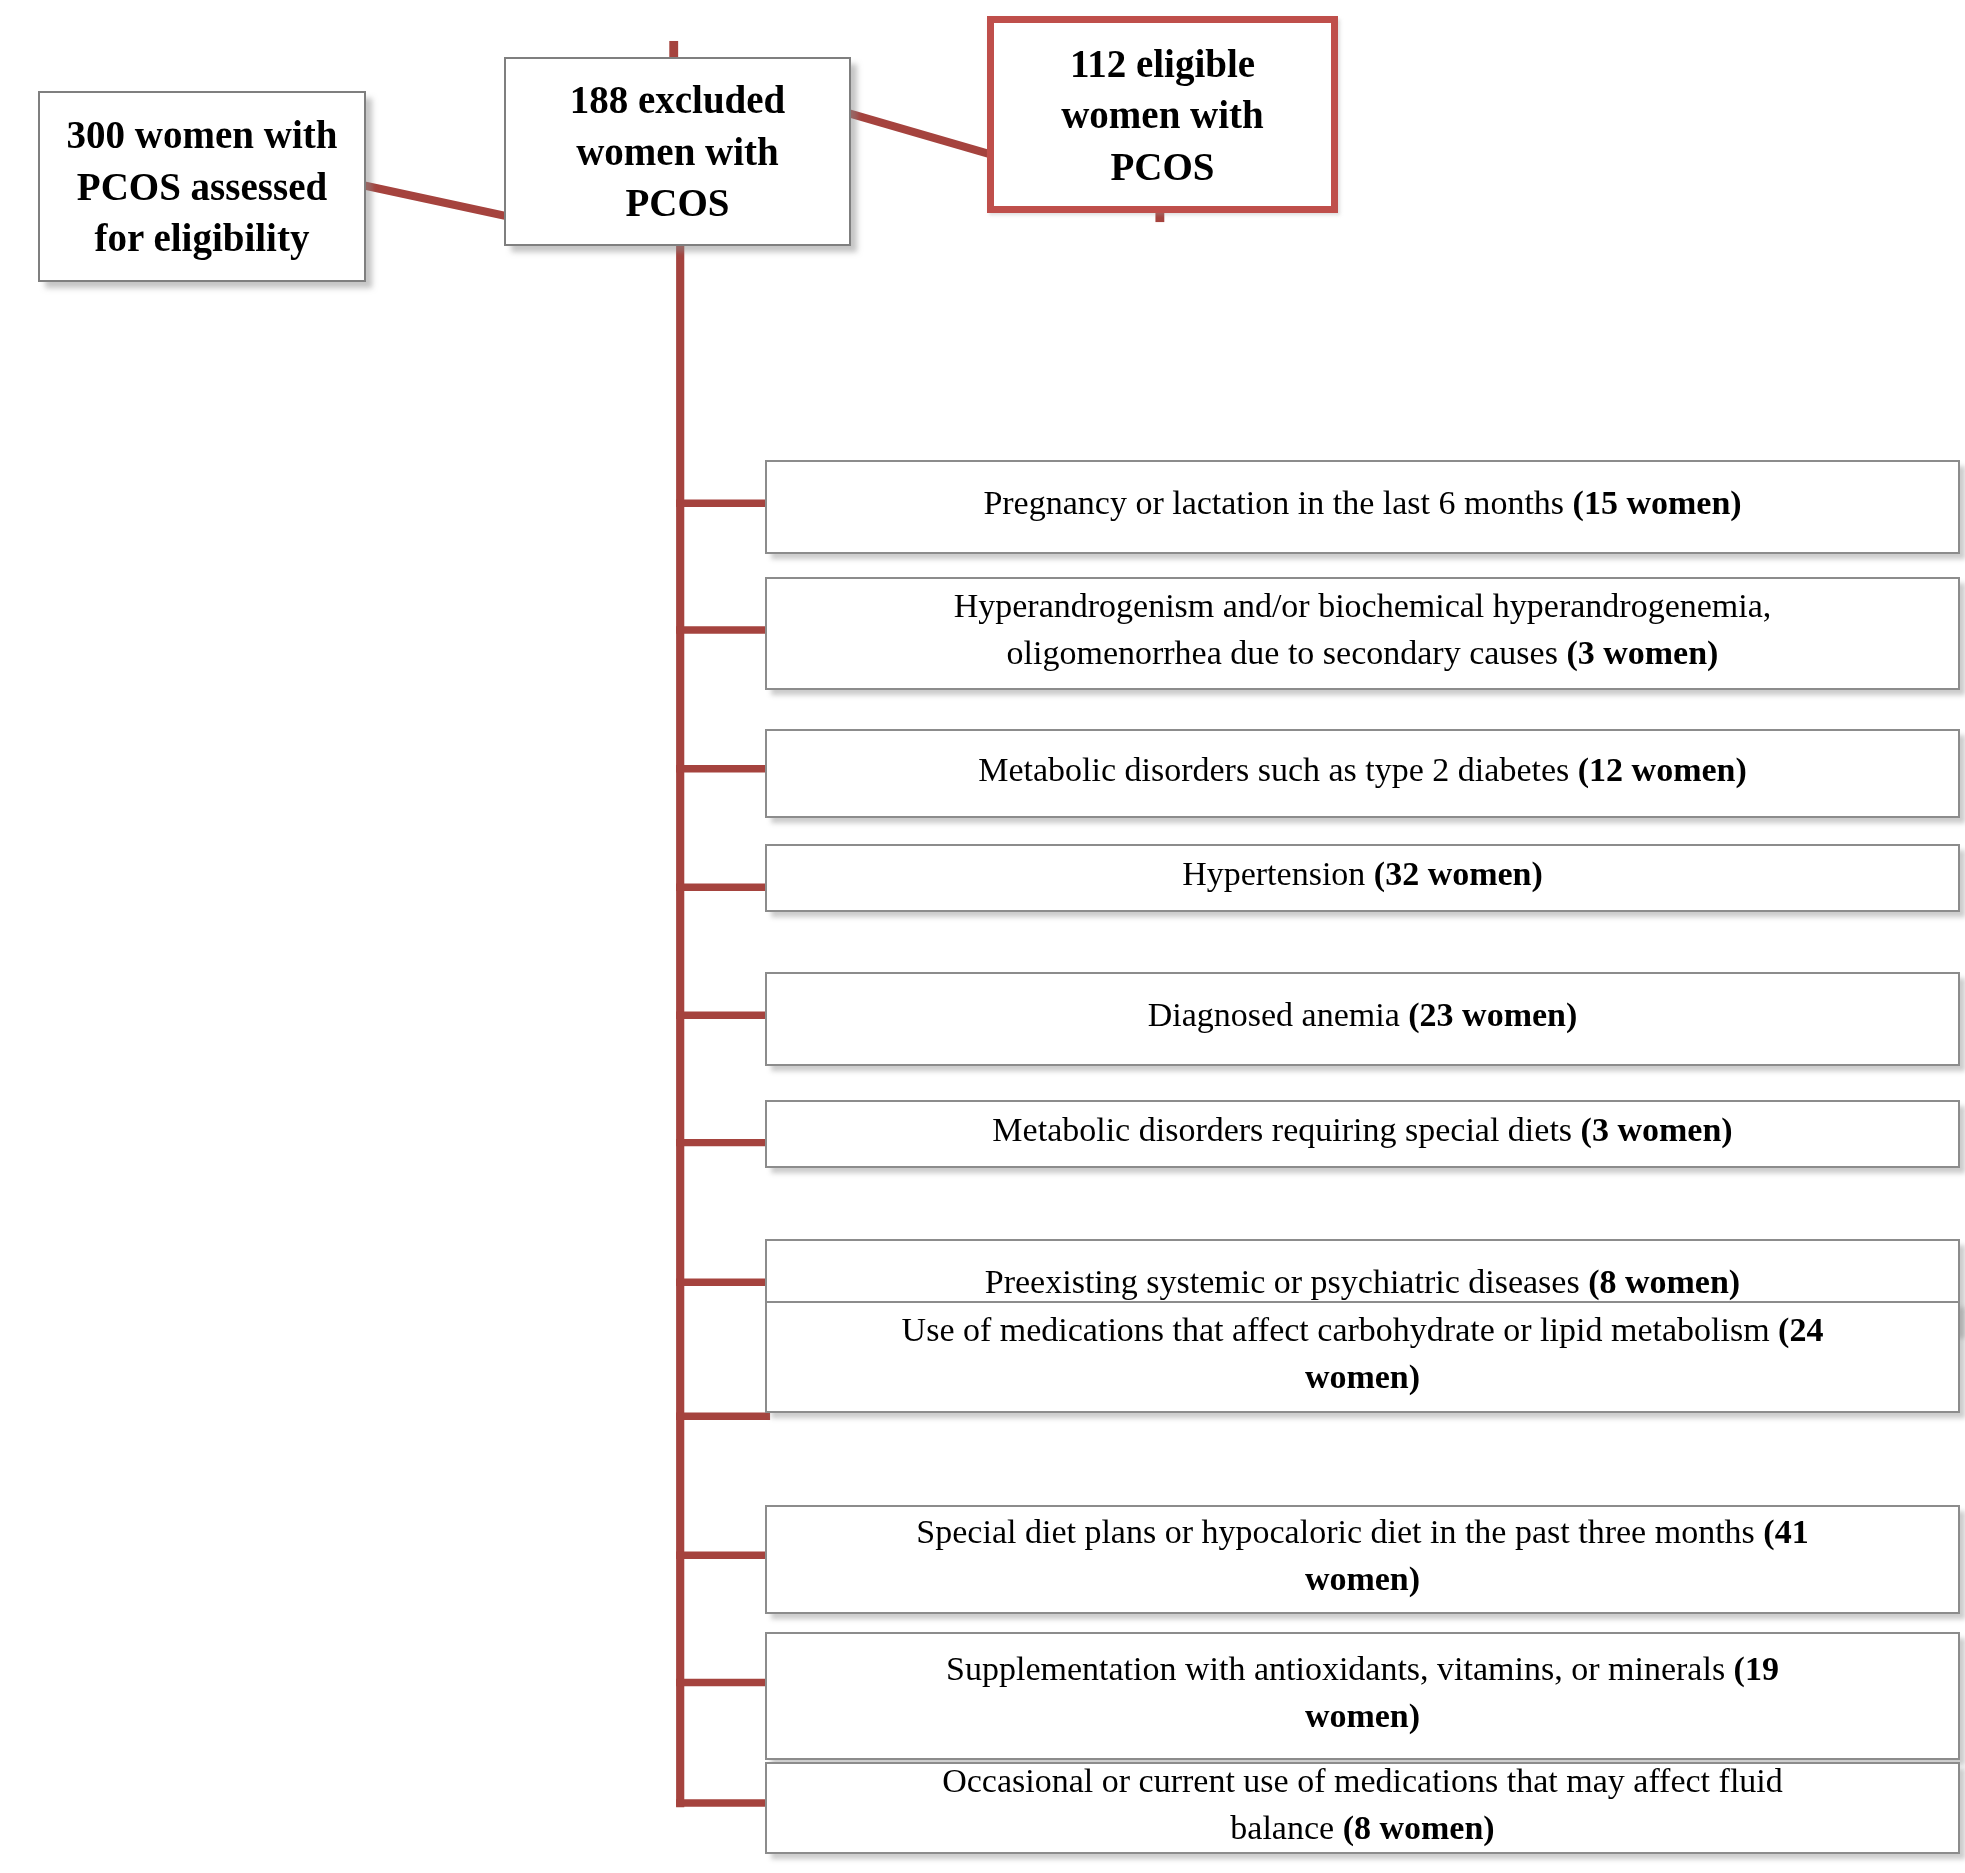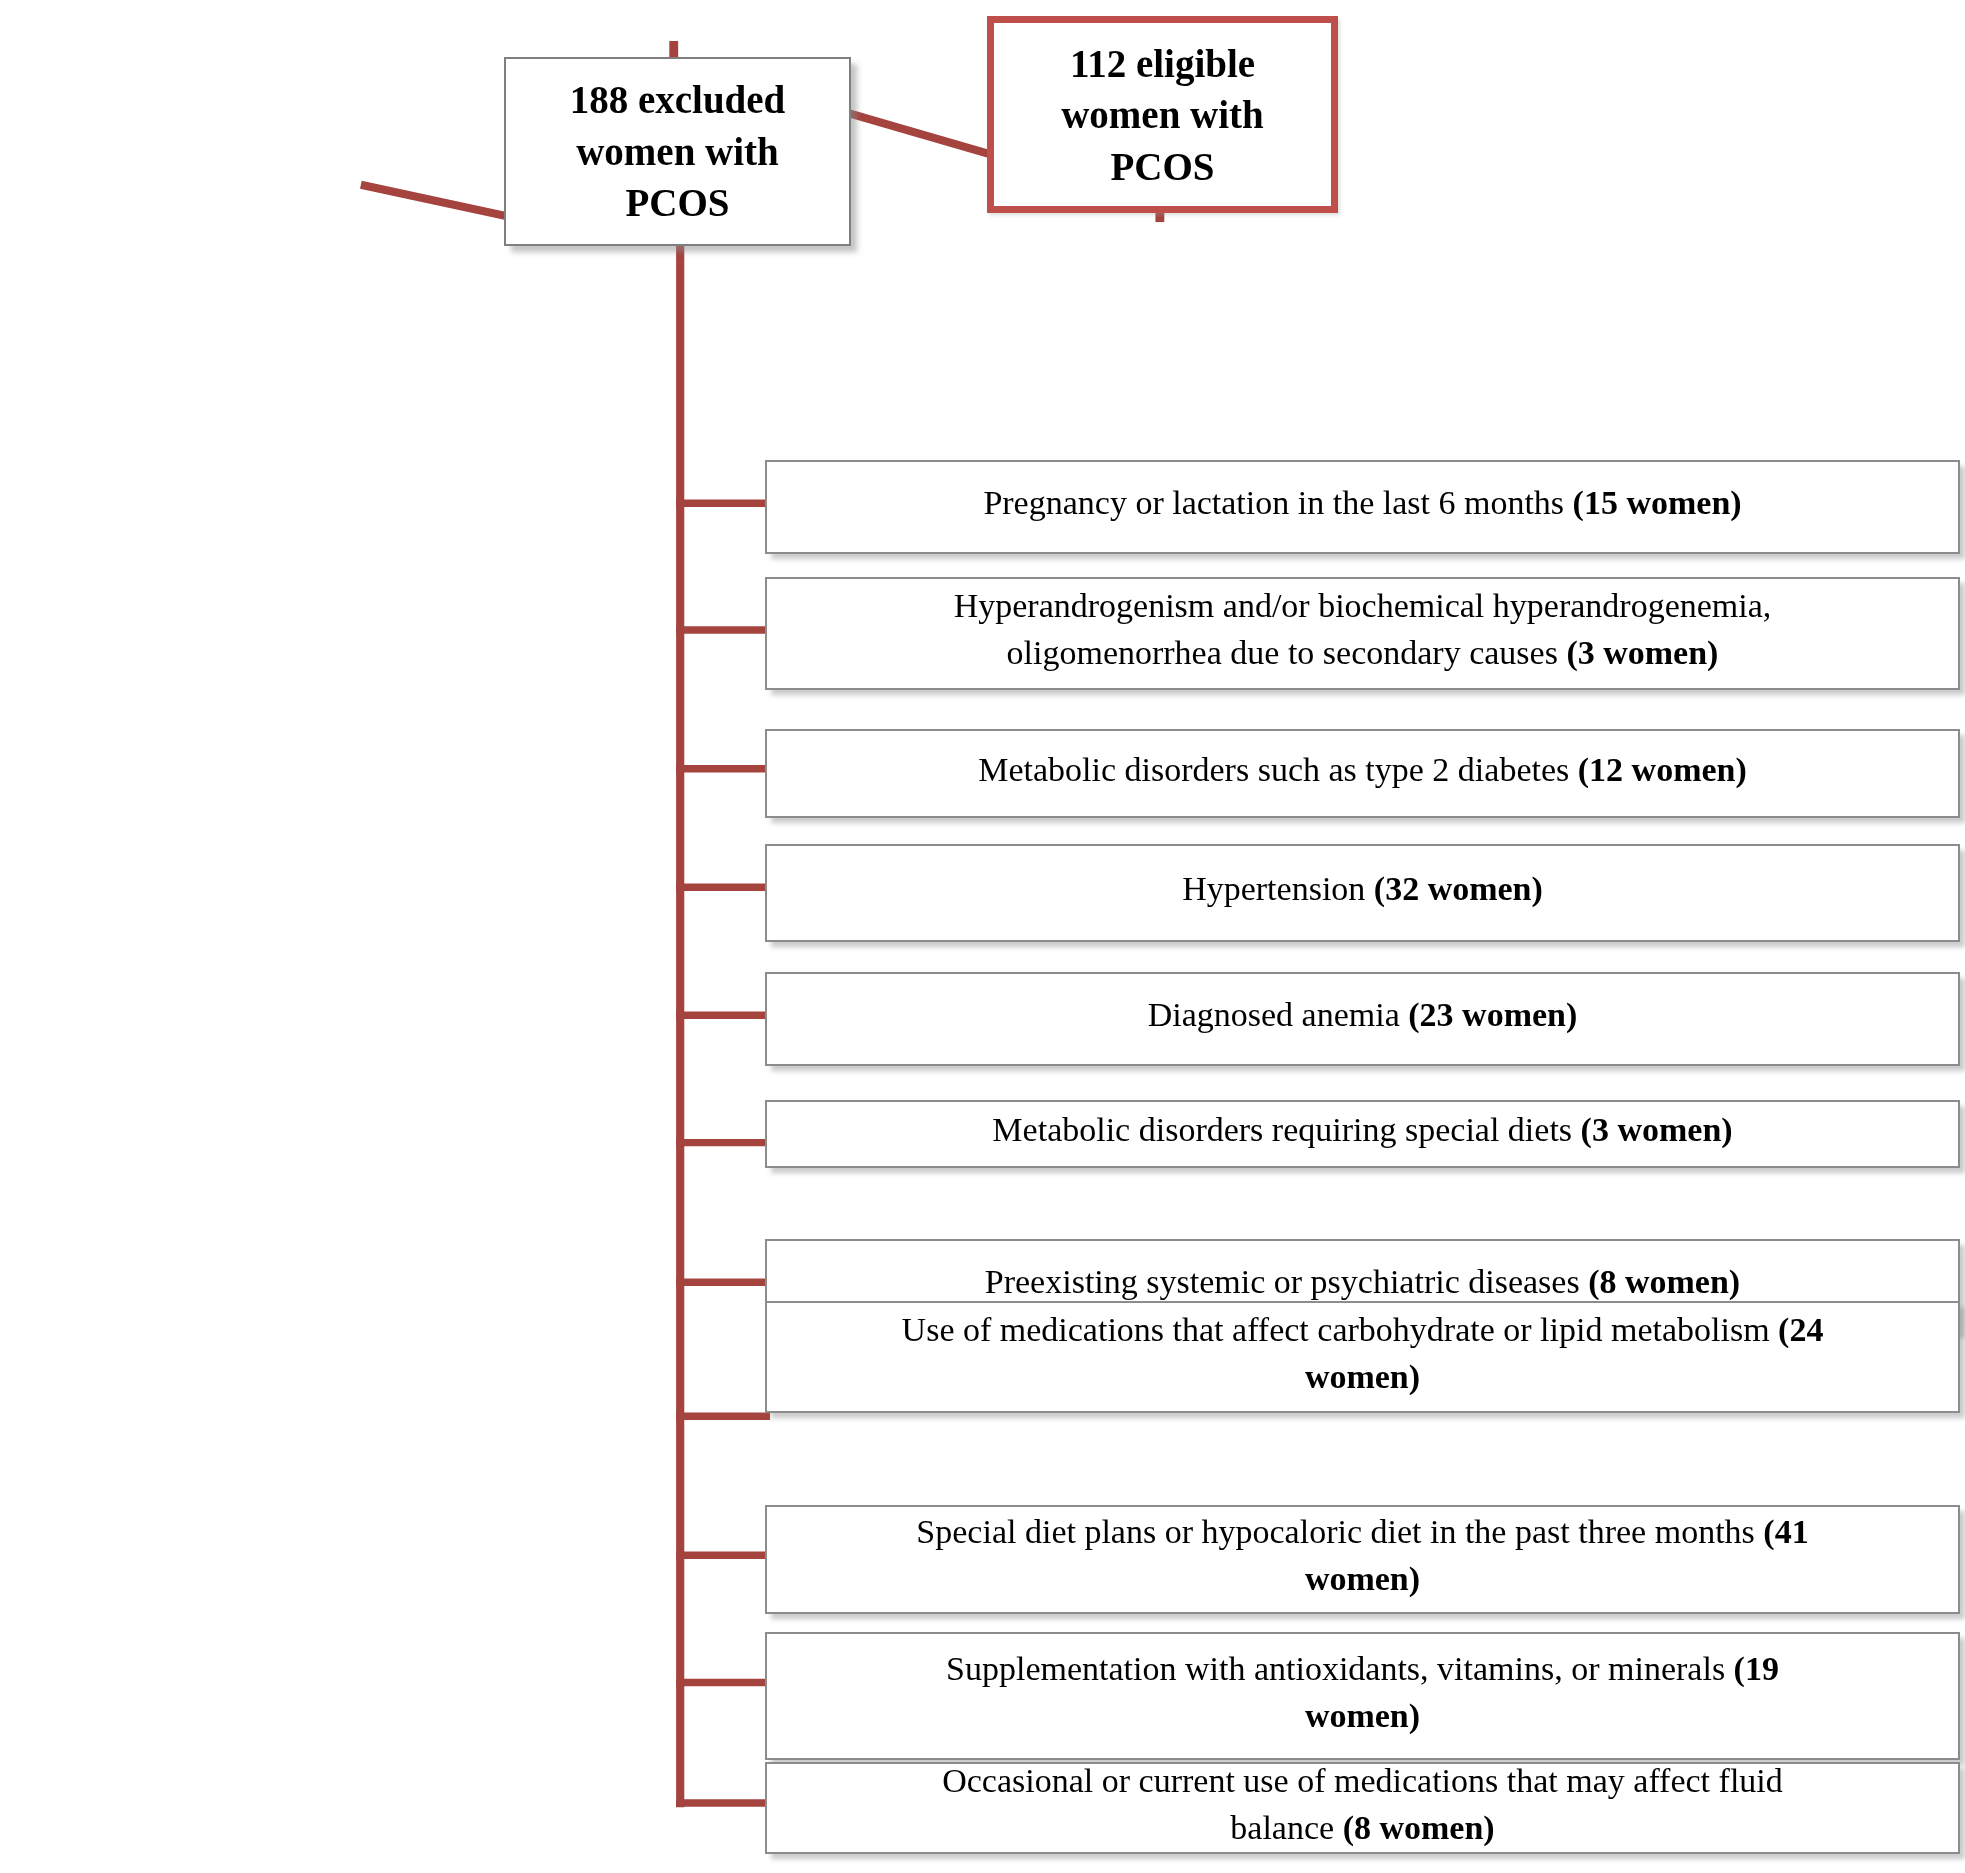--- a/index.html
+++ b/index.html
@@ -73,41 +73,44 @@
         <line x1="993" x2="1131" y1="1491" y2="1491" stroke="#a5433e" stroke-width="11"></line>
         <line x1="993" x2="1131" y1="1678" y2="1678" stroke="#a5433e" stroke-width="11"></line>
         <line x1="993" x2="1131" y1="1883" y2="1883" stroke="#a5433e" stroke-width="11"></line>
         <line x1="993" x2="1131" y1="2080" y2="2080" stroke="#a5433e" stroke-width="11"></line>
         <line x1="993" x2="1131" y1="2284" y2="2284" stroke="#a5433e" stroke-width="11"></line>
         <line x1="993" x2="1131" y1="2471" y2="2471" stroke="#a5433e" stroke-width="11"></line>
         <line x1="993" x2="1131" y1="2648" y2="2648" stroke="#a5433e" stroke-width="11"></line>
       </g>
   </svg>
 
+  <div class="box top" style="left:38px;top:91px;width:328px;height:191px;">300 women with
+PCOS assessed
+for eligibility</div>
 
   <div class="box top" style="left:504px;top:57px;width:347px;height:189px;text-align:center;">188 excluded
 women with
 PCOS</div>
 
   <div class="box top eligible" style="left:987px;top:16.3px;width:351px;height:197px;">112 eligible
 women with
 PCOS</div>
 
   <div id="exclusions">
       <div class="box x" style="top: 460px; height: 94px;">
         <span class="xtext"><span>Pregnancy or lactation in the last 6 months </span><b>(15 women)</b></span>
       </div>
       <div class="box x" style="top: 577px; height: 113px;">
         <span class="xtext"><span>Hyperandrogenism and/or biochemical hyperandrogenemia,
 oligomenorrhea due to secondary causes </span><b>(3 women)</b></span>
       </div>
       <div class="box x" style="top: 729px; height: 89px;">
         <span class="xtext"><span>Metabolic disorders such as type 2 diabetes </span><b>(12 women)</b></span>
       </div>
-      <div class="box x" style="top: 844px; height: 98px;">
+      <div class="box x" style="top: 844px; height: 68px;">
         <span class="xtext"><span>Hypertension </span><b>(32 women)</b></span>
       </div>
       <div class="box x" style="top: 972px; height: 94px;">
         <span class="xtext"><span>Diagnosed anemia </span><b>(23 women)</b></span>
       </div>
       <div class="box x" style="top: 1100px; height: 68px;">
         <span class="xtext"><span>Metabolic disorders requiring special diets </span><b>(3 women)</b></span>
       </div>
       <div class="box x" style="top: 1239px; height: 94px;">
         <span class="xtext"><span>Preexisting systemic or psychiatric diseases </span><b>(8 women)</b></span>

